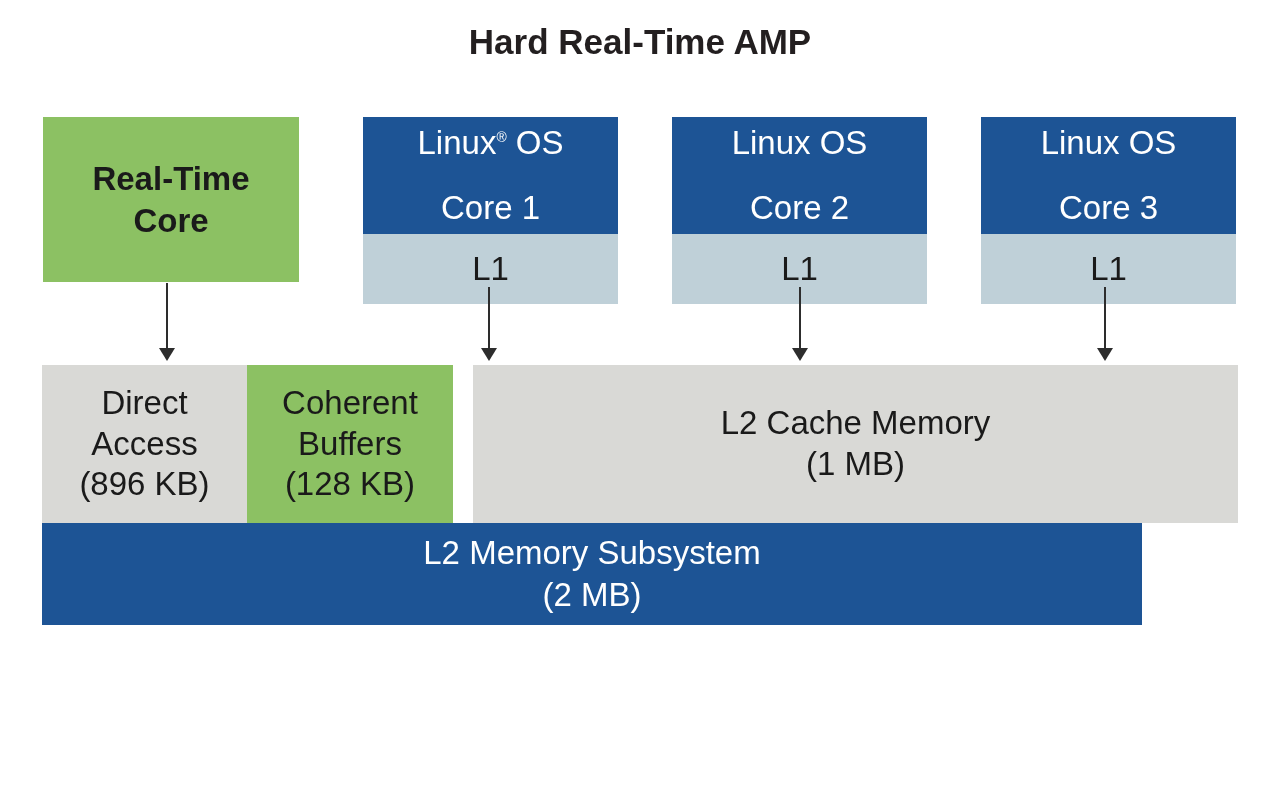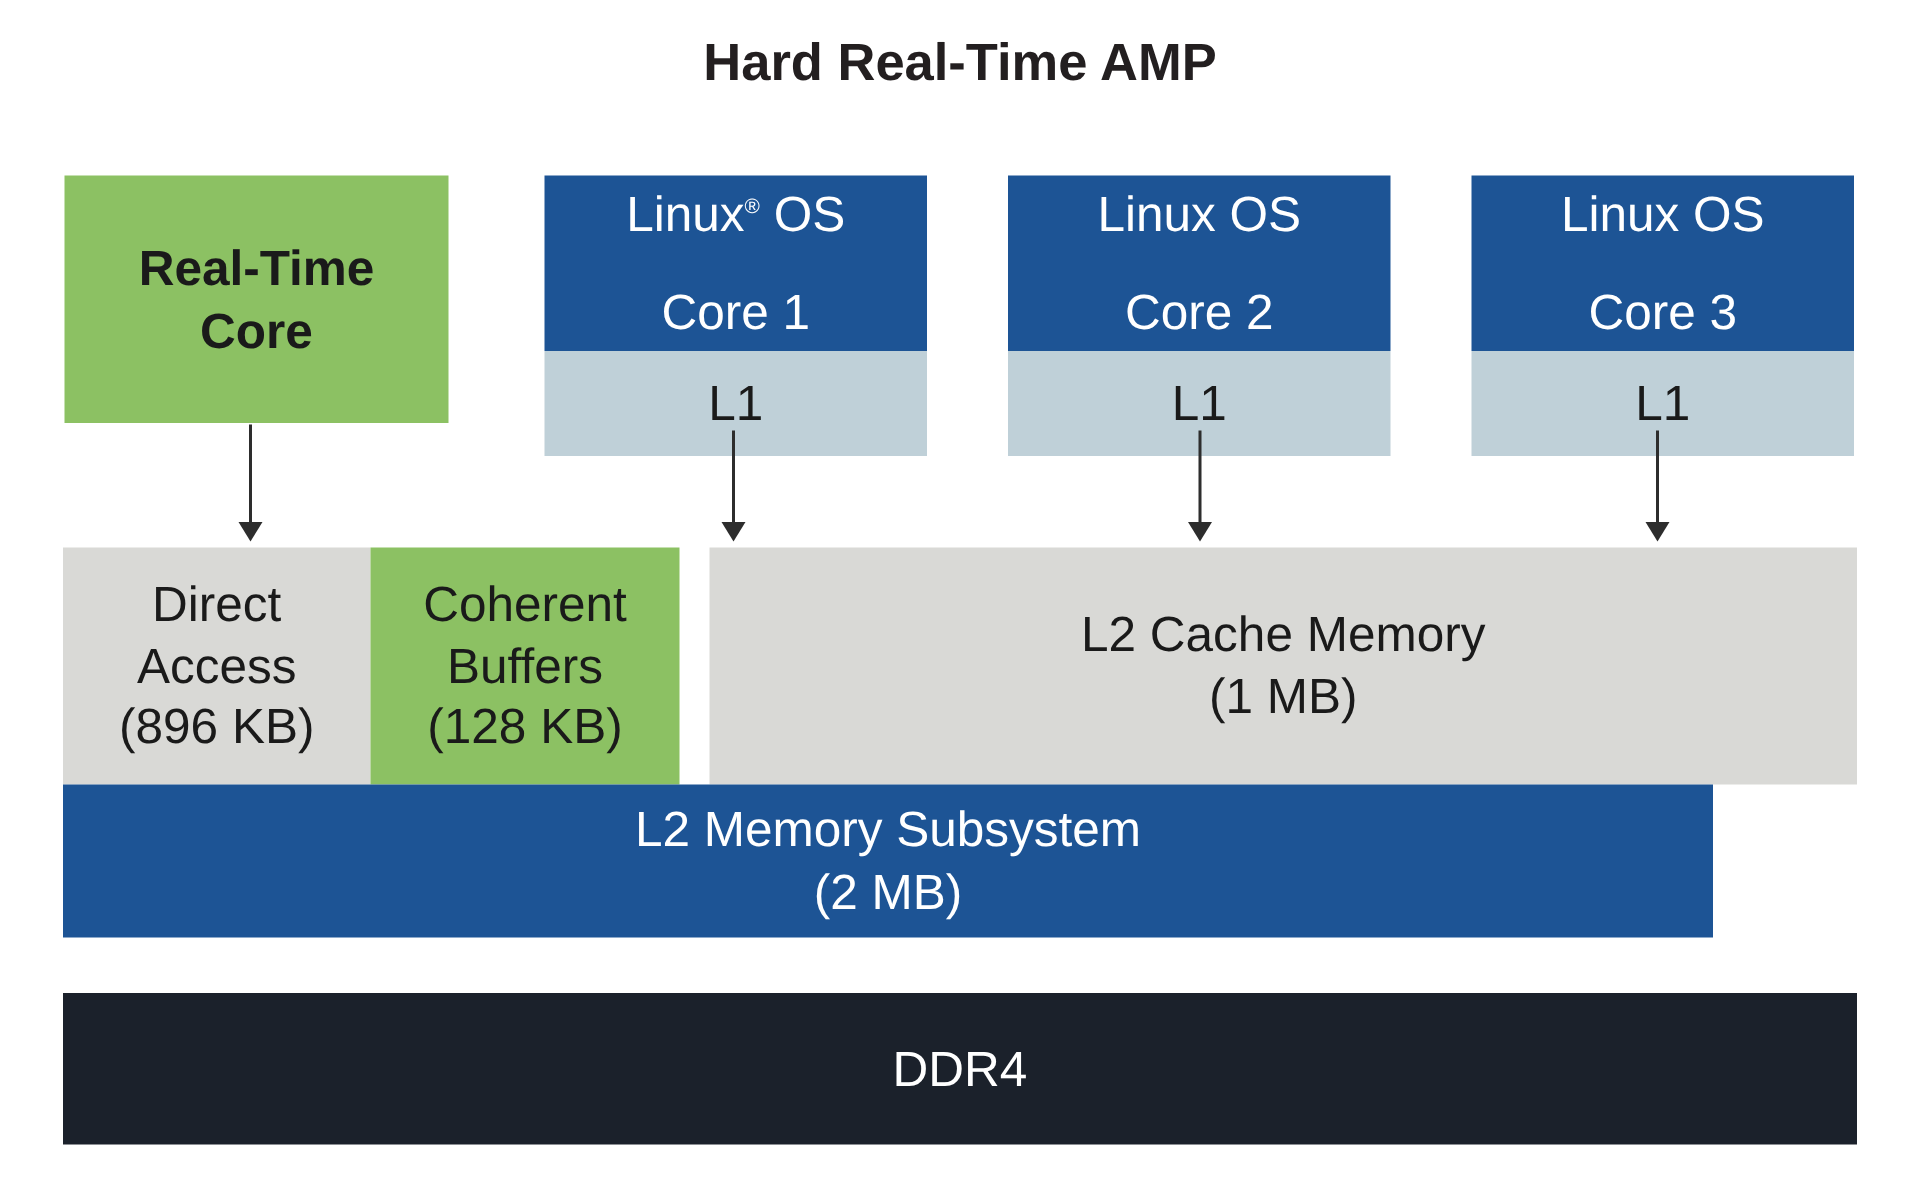--- a/index.html
+++ b/index.html
@@ -196,17 +196,14 @@
       <div>L2 Cache Memory</div>
       <div>(1 MB)</div>
     </div>
   </div>
 
   <div class="box l2-subsystem">
     <div>L2 Memory Subsystem</div>
     <div>(2 MB)</div>
   </div>
 
-  <div class="box ddr4">
-    <div>DDR4</div>
-  </div>
 
 </div>
 
 </body></html>

